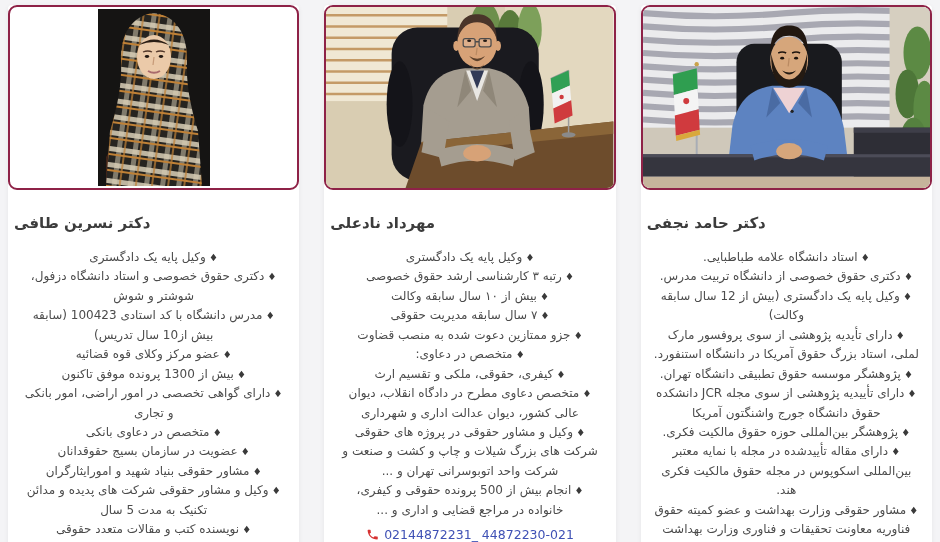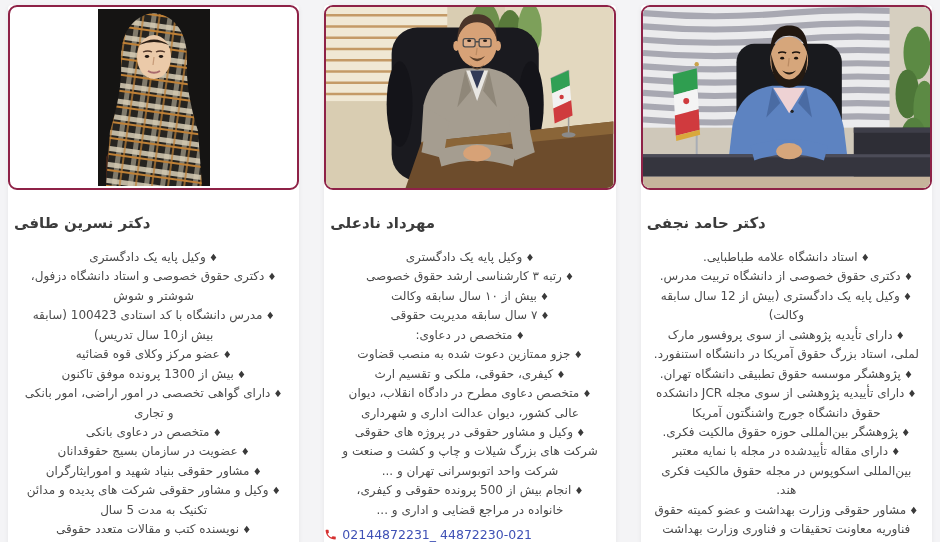--- a/index.html
+++ b/index.html
@@ -60,21 +60,21 @@
   }
   .resume-link{
     text-align:center;
     font-size:12px;
     font-weight:bold;
     color:#a42257;
     margin-top:3px;
     cursor:pointer;
   }
   .phone-link{
-    text-align:left;
+    text-align:center;
     font-size:12.5px;
     color:#3f51b5;
     margin-top:6px;
     cursor:pointer;
   }
   .phone-link .num{vertical-align:middle;}
   .phone-icon{vertical-align:middle;margin-right:5px;}
 </style>
 </head>
 <body>
@@ -204,22 +204,22 @@
         <path d="M112 140 Q152 128 192 140 L188 156 Q152 144 116 156 Z" fill="#a59d90"></path>
         <ellipse cx="152" cy="143" rx="14" ry="8" fill="#d7a277"></ellipse>
       </svg>
     </div>
     <h3 class="lawyer-name">مهرداد نادعلی</h3>
     <ul class="credentials">
         <li>وکیل پایه یک دادگستری</li>
         <li>رتبه ۳ کارشناسی ارشد حقوق خصوصی</li>
         <li>بیش از ۱۰ سال سابقه وکالت</li>
         <li>۷ سال سابقه مدیریت حقوقی</li>
+        <li>جزو ممتازین دعوت شده به منصب قضاوت</li>
         <li>متخصص در دعاوی:</li>
-        <li>جزو ممتازین دعوت شده به منصب قضاوت</li>
         <li>کیفری، حقوقی، ملکی و تقسیم ارث</li>
         <li>متخصص دعاوی مطرح در دادگاه انقلاب، دیوان عالی کشور، دیوان عدالت اداری و شهرداری</li>
         <li>وکیل و مشاور حقوقی در  پروژه های حقوقی شرکت های بزرگ شیلات و چاپ و کشت و صنعت و شرکت واحد اتوبوسرانی تهران و ...</li>
         <li>انجام بیش از 500 پرونده حقوقی و کیفری، خانواده در مراجع قضایی و اداری و ...</li>
       </ul>
     <div class="phone-link" dir="ltr">
       <svg class="phone-icon" width="13" height="13" viewBox="0 0 24 24">
         <path fill="#d63131" d="M6.6 10.8c1.5 3 3.9 5.4 6.9 6.9l2.3-2.3c.3-.3.7-.4 1.1-.2 1.2.4 2.5.6 3.8.6.6 0 1 .4 1 1V20c0 .6-.4 1-1 1C10.6 21 3 13.4 3 4c0-.6.4-1 1-1h3.5c.6 0 1 .4 1 1 0 1.3.2 2.6.6 3.8.1.4 0 .8-.2 1.1L6.6 10.8z"></path>
       </svg><span class="num">02144872231_ 44872230-021</span>
     </div>

